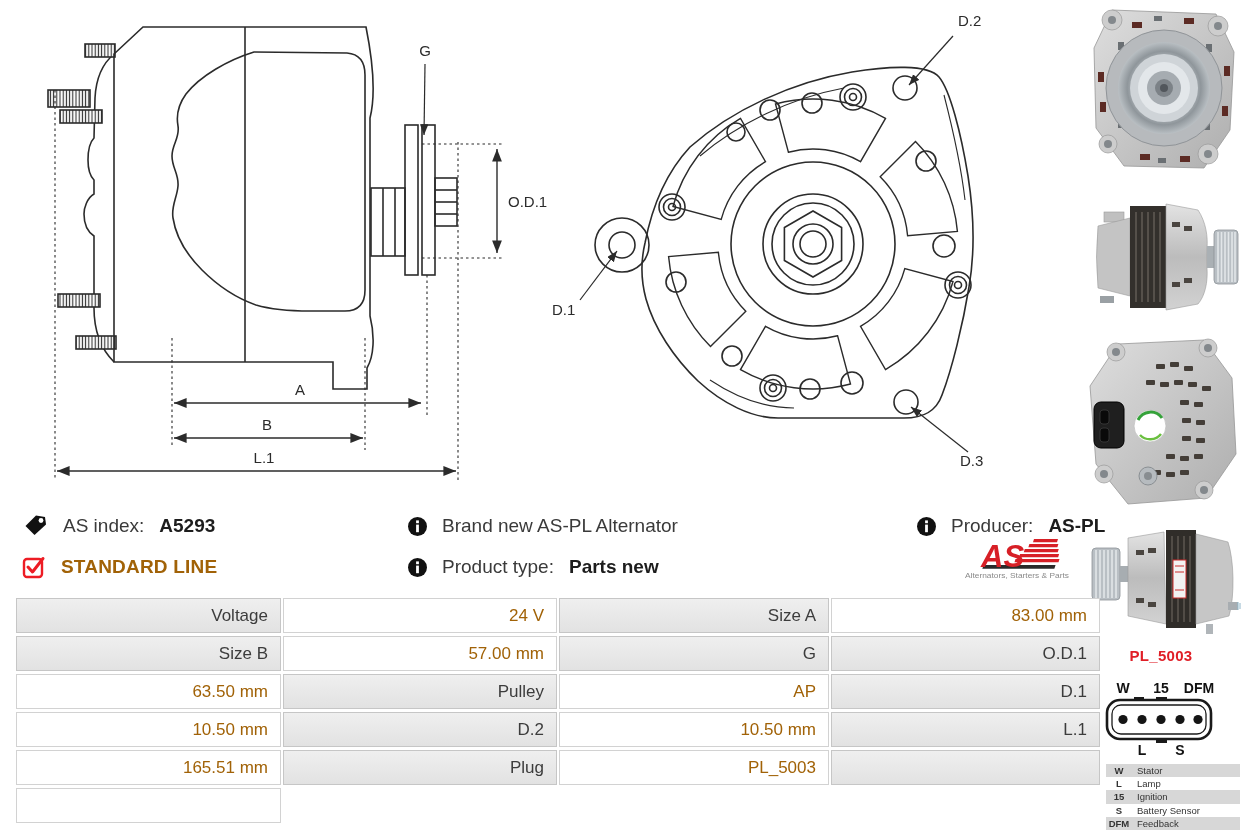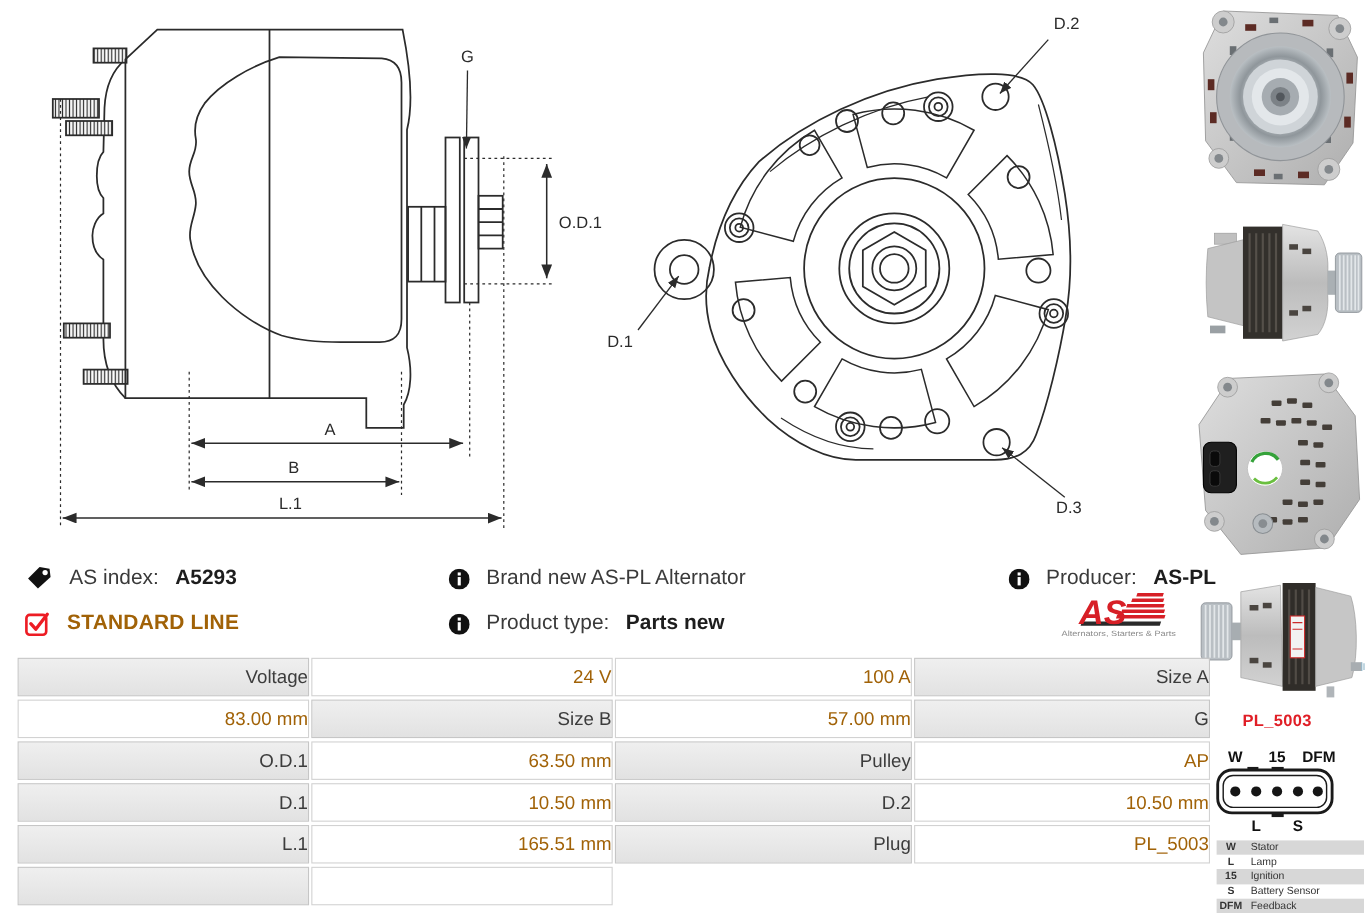--- a/index.html
+++ b/index.html
@@ -11,21 +11,21 @@
   
   .info-row { position:absolute; display:flex; align-items:center; gap:15px; height:30px; font-size:19px; color:#3a3a3a; white-space:nowrap; }
   .info-row b { color:#1d1d1d; }
   .std-line { color:#a16207; font-weight:bold; letter-spacing:.2px; }
   .info-ic { flex:0 0 auto; }
 
   
   .spec-table { position:absolute; left:16px; top:598px; display:grid;
     grid-template-columns:265px 274px 270px 269px; grid-auto-rows:35px;
     column-gap:2px; row-gap:3px; font-size:17px; }
-  .cell { line-height:33px; text-align:right; overflow:hidden; }
+  .cell { line-height:33px; text-align:right; padding-right:12px; overflow:hidden; }
   .cell.lab { background:linear-gradient(#eFeFef,#e2e2e2); border:1px solid #c6c6c6; color:#3c3c3c; }
   .cell.val { background:#fff; border:1px solid #d2d2d2; color:#a16207; }
 
   
   .plug-title { position:absolute; left:1100px; top:647px; width:122px; text-align:center;
     font-size:15px; font-weight:bold; color:#e01e26; letter-spacing:.3px; }
   .pin-lab { position:absolute; transform:translateX(-50%); font-size:14px; font-weight:bold; color:#111; }
   .plug-legend { position:absolute; left:1106px; top:764px; width:134px; font-size:9.5px; color:#333; }
   .leg-row { display:flex; height:13.2px; align-items:center; }
   .leg-row.g { background:#d7d7d7; }
@@ -419,21 +419,20 @@
         <rect x="30" y="29" width="72" height="3.8" fill="#2a2a2a"></rect>
       </g>
       <text x="18" y="31" font-size="31" font-style="italic" font-weight="bold" fill="#d71f26">AS</text>
       <text x="2" y="42" font-size="7" fill="#8a8a8a" textLength="104" lengthAdjust="spacingAndGlyphs">Alternators, Starters &amp; Parts</text>
     </svg>
   </div>
 
   <div class="spec-table">
     <div class="cell lab">Voltage</div>
     <div class="cell val">24 V</div>
-    <div class="cell val">100 A</div>
 
     <div class="cell lab">Size A</div>
     <div class="cell val">83.00 mm</div>
     <div class="cell lab">Size B</div>
     <div class="cell val">57.00 mm</div>
 
     <div class="cell lab">G</div>
     <div class="cell lab">O.D.1</div>
     <div class="cell val">63.50 mm</div>
 

